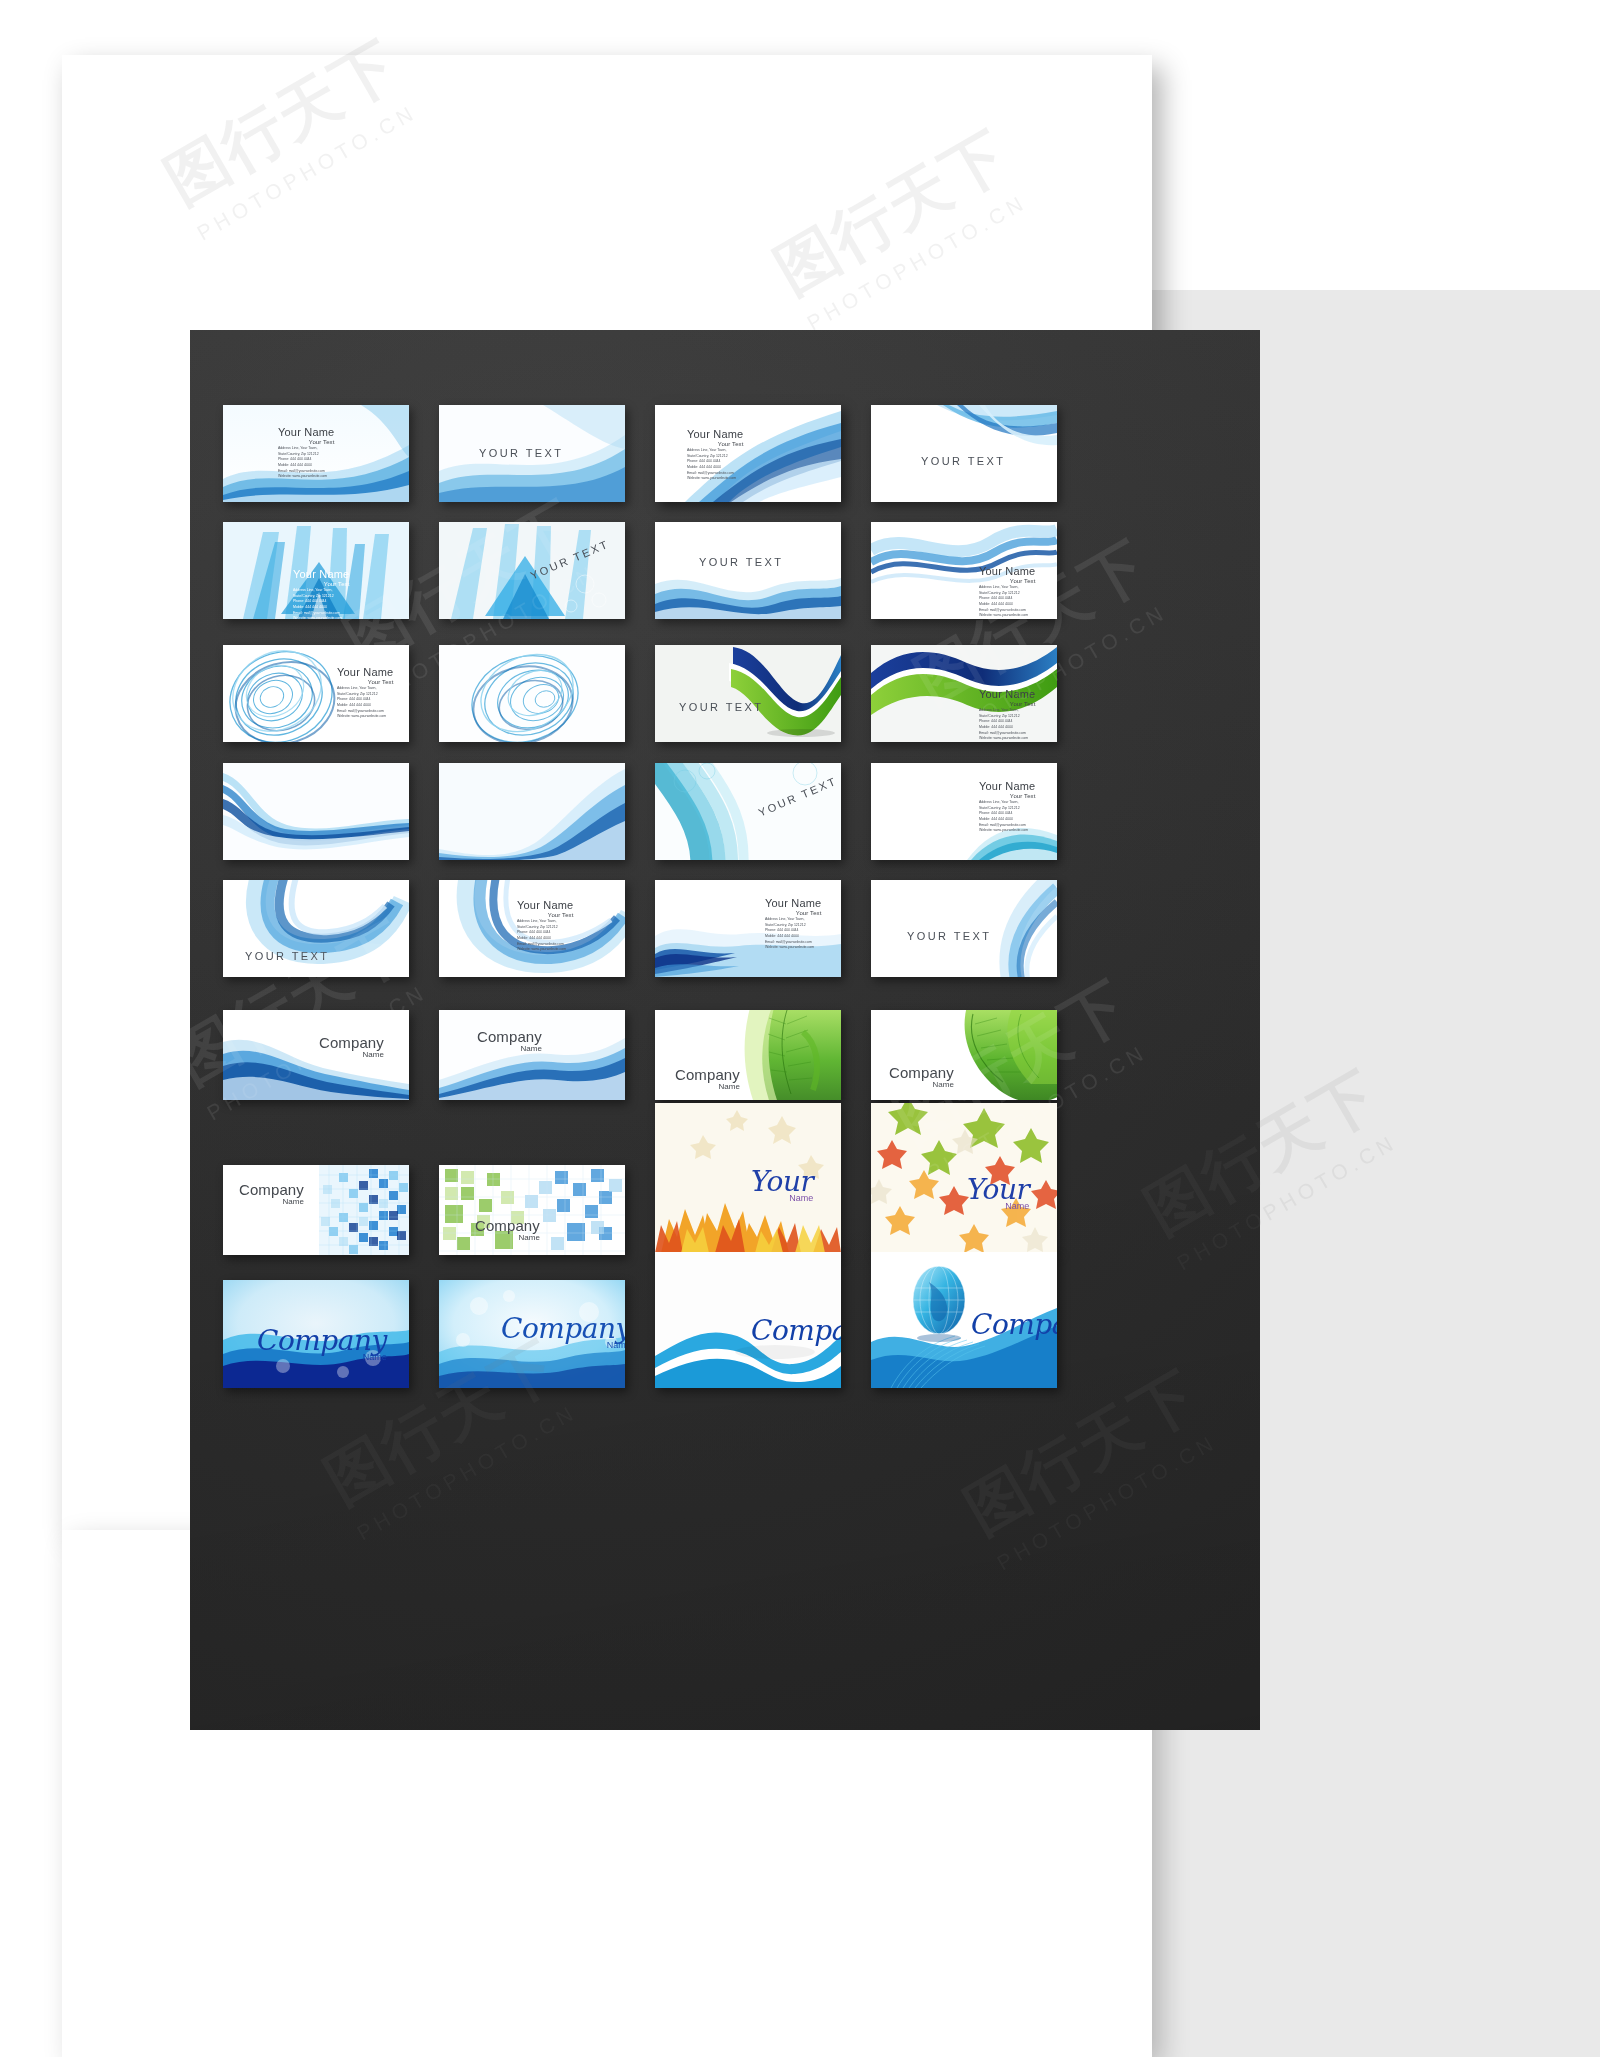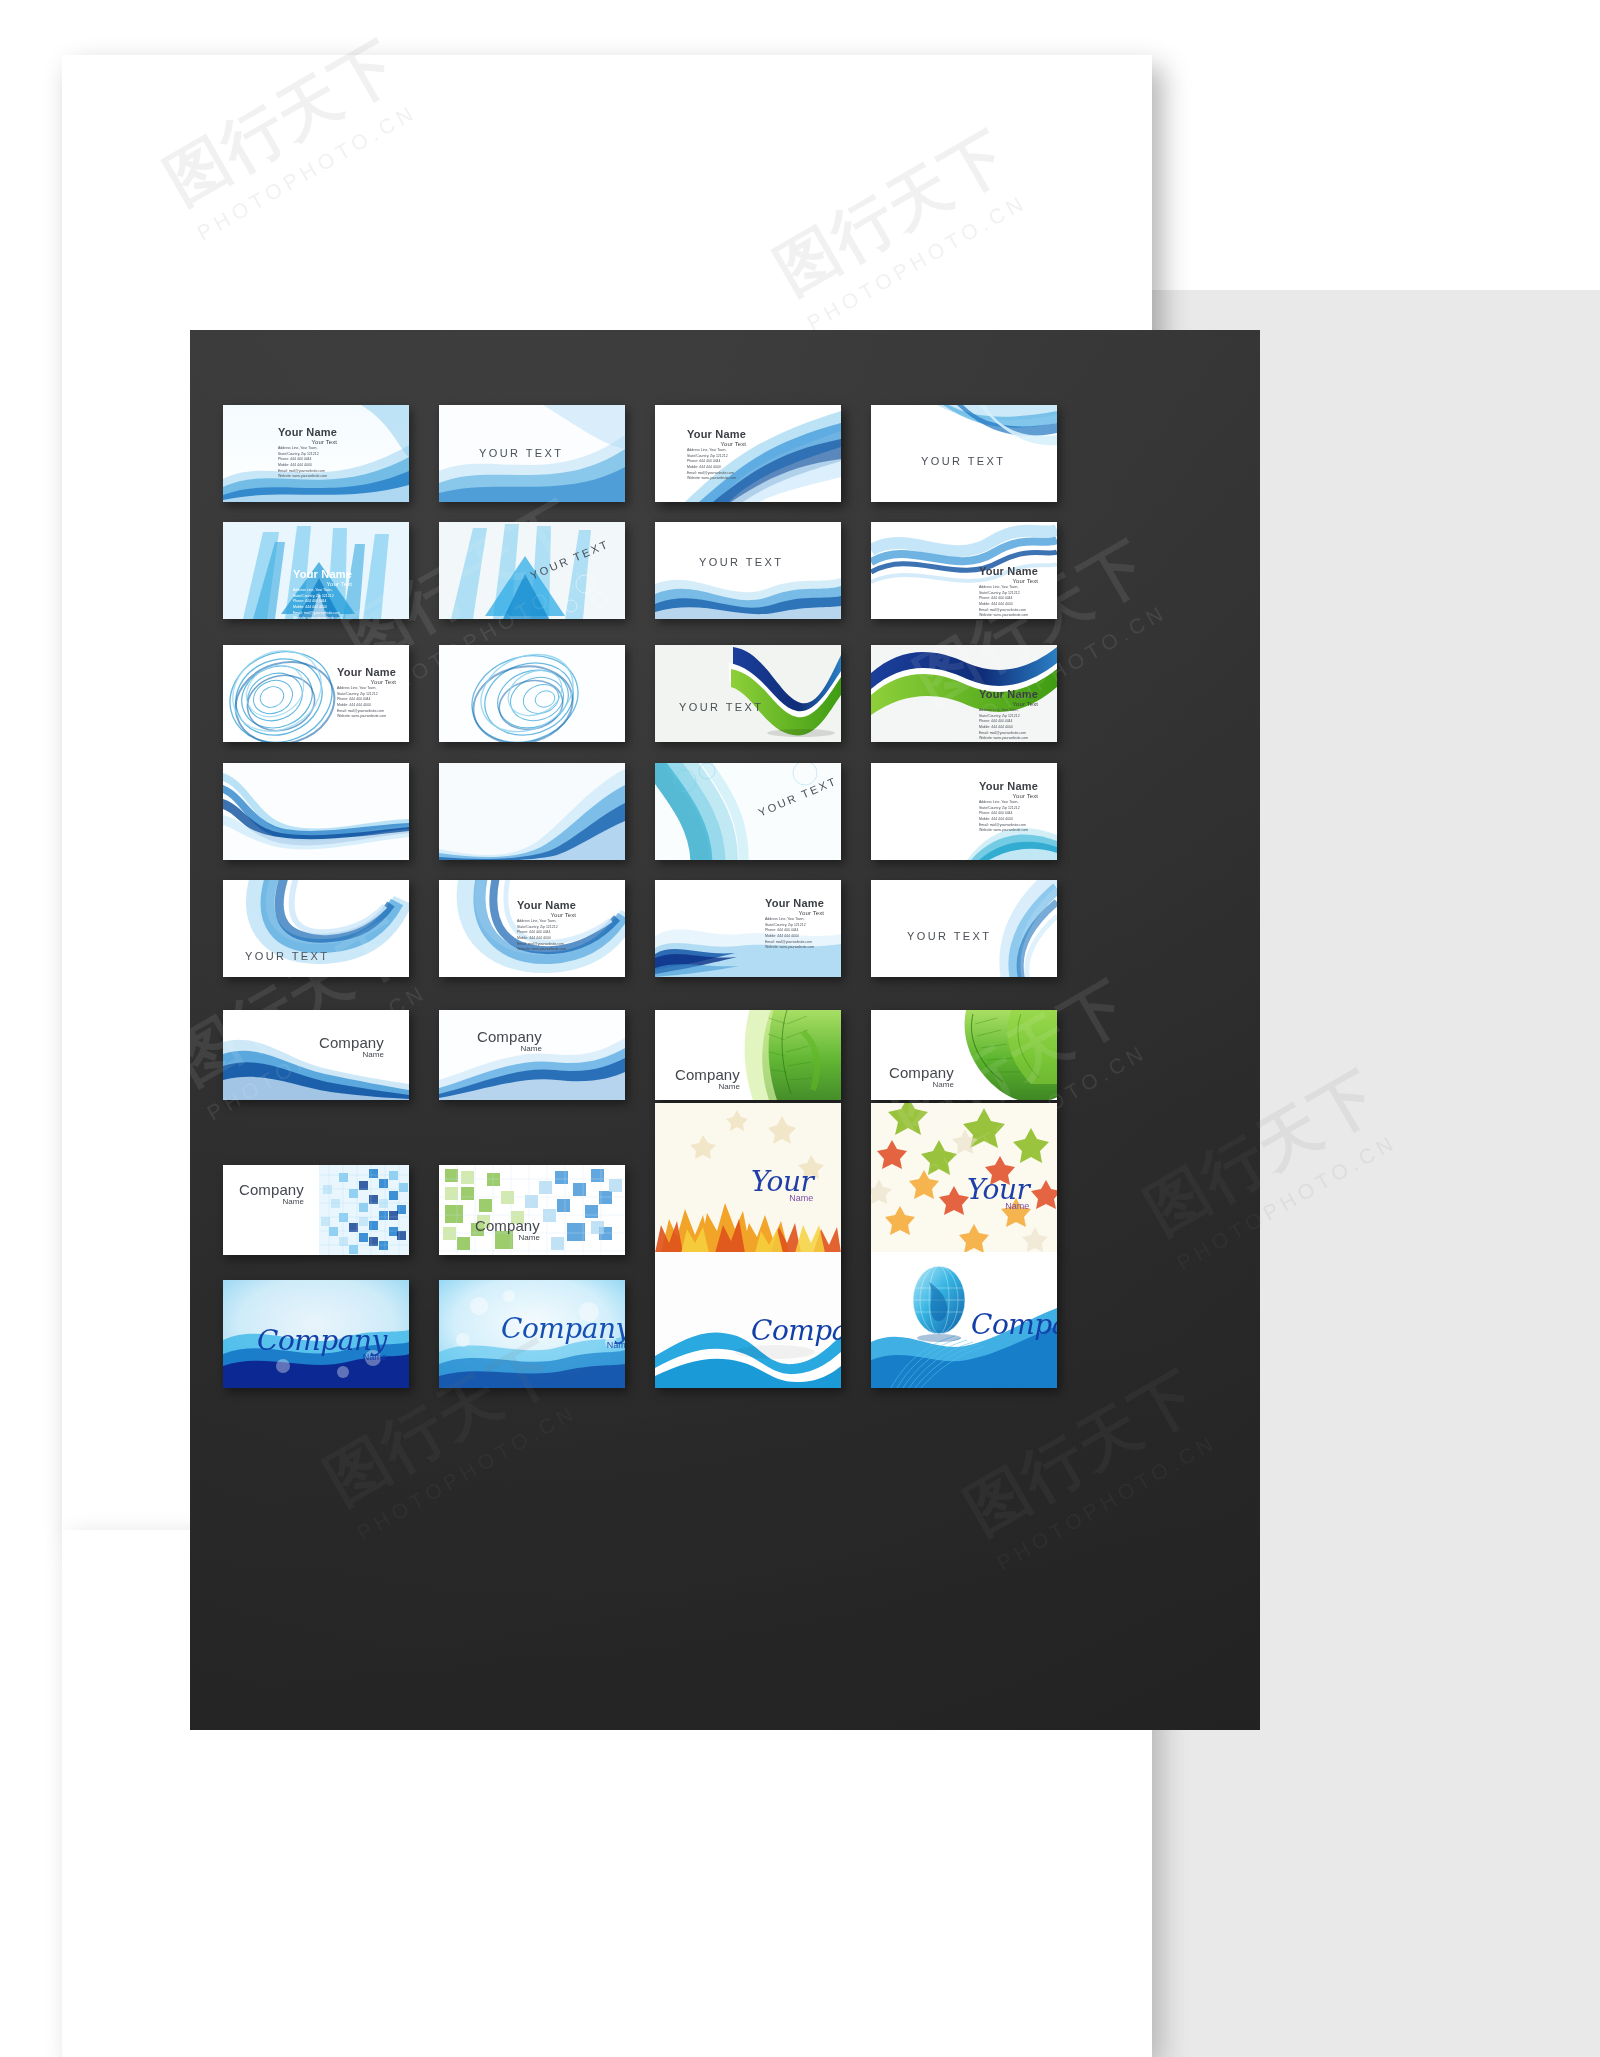--- a/index.html
+++ b/index.html
@@ -41,21 +41,21 @@
     position:relative;overflow:hidden;background:#fff;
     box-shadow:3px 4px 9px rgba(0,0,0,.45);
     flex:0 0 auto;
   }
 
   
   .nm{
     position:absolute;font-family:"Liberation Sans", sans-serif;
     color:#3b3f45;line-height:1.0;z-index:6;white-space:nowrap;
   }
-  .nm .big{font-size:11px;letter-spacing:.2px;font-weight:700;display:block;}
+  .nm .big{font-size:11px;letter-spacing:.2px;font-weight:400;display:block;}
   .nm .sub{font-size:6px;letter-spacing:.1px;display:block;text-align:right;margin-top:.5px;}
   .addr{
     position:absolute;z-index:6;font-size:3.5px;line-height:1.62;
     color:#4a4f57;white-space:nowrap;font-family:"Liberation Sans", sans-serif;
   }
   .addr.white{color:#ffffff;}
   .nm.white{color:#ffffff;}
   .yt{
     position:absolute;z-index:6;color:#4a4f57;font-size:11px;
     letter-spacing:2.4px;font-weight:400;white-space:nowrap;

